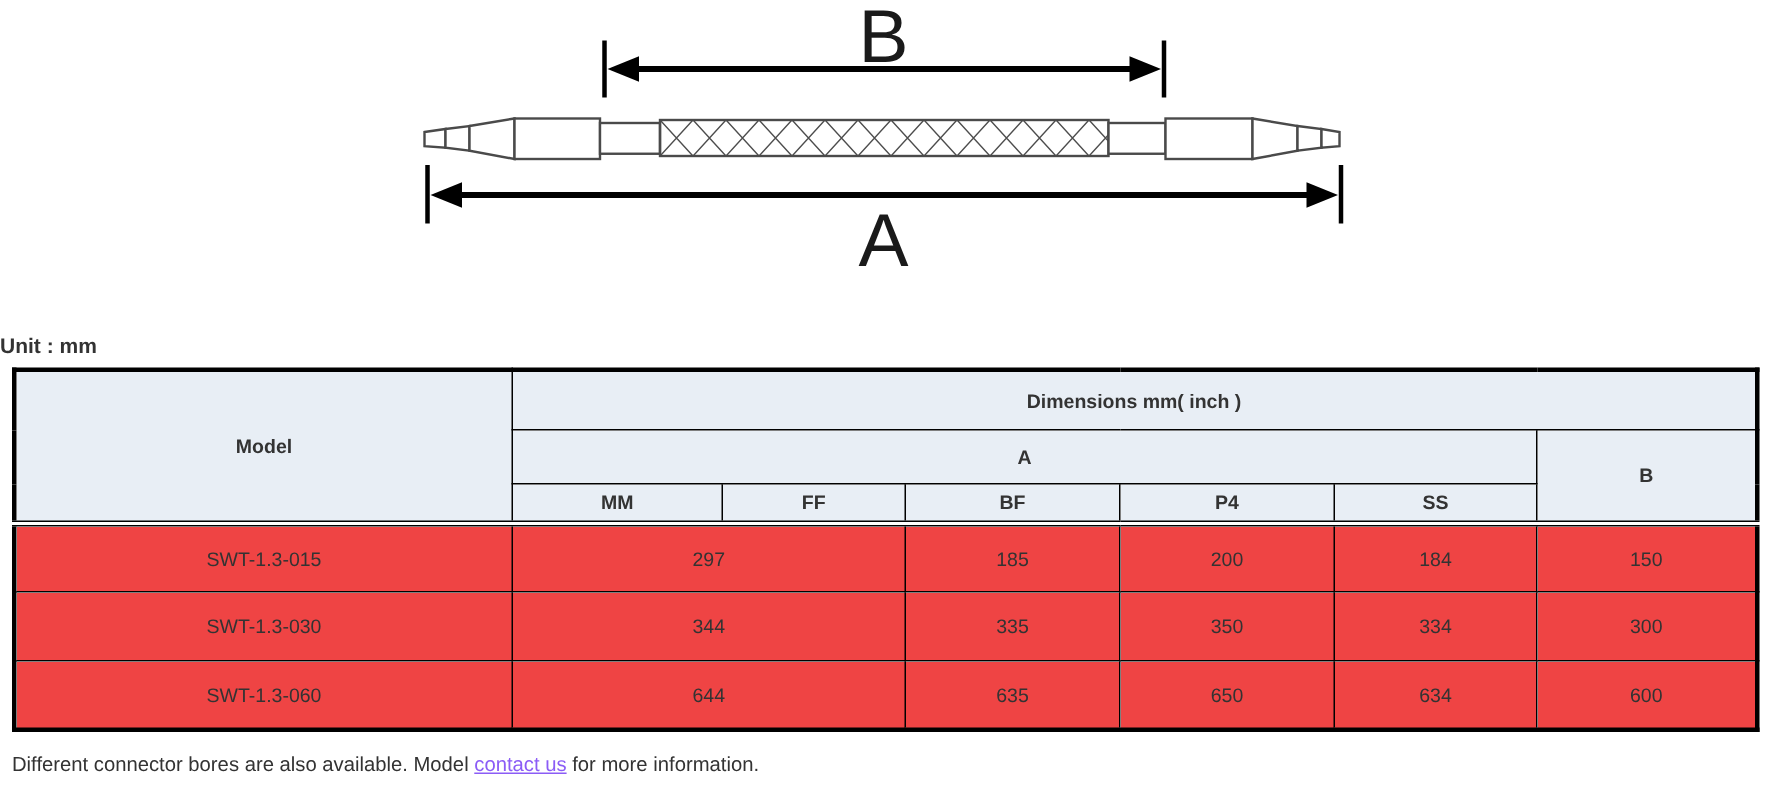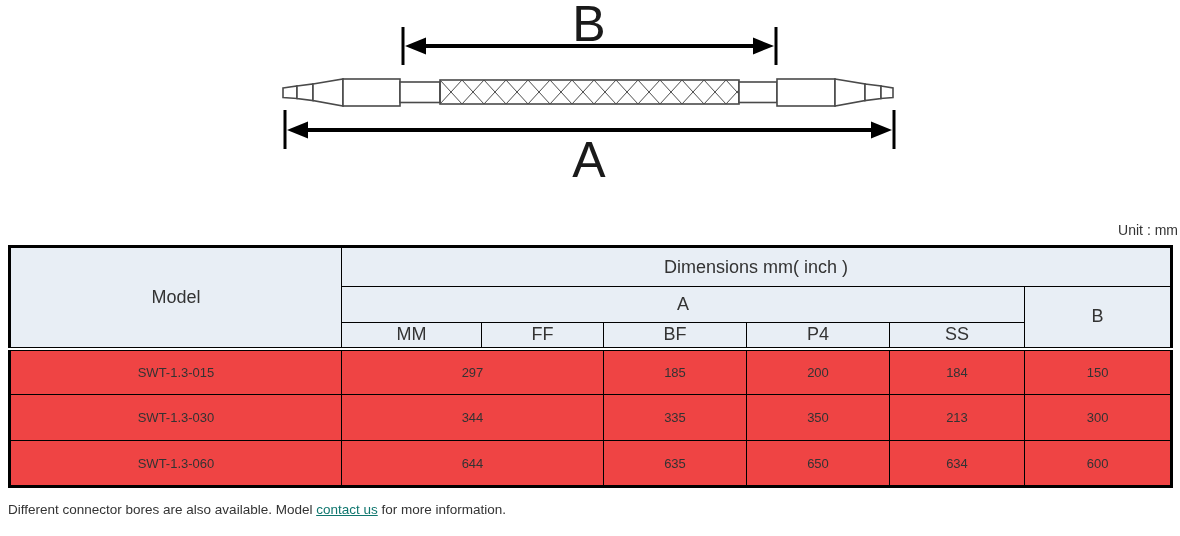--- a/index.html
+++ b/index.html
@@ -6,50 +6,50 @@
   html, body { margin: 0; padding: 0; background: #ffffff; }
   body {
     width: 1180px; height: 536px; overflow: hidden;
     font-family: "Liberation Sans", sans-serif; color: #333333;
   }
   .diagram-wrap { width: 1180px; height: 185px; }
   svg text { font-family: "Liberation Sans", sans-serif; fill: #1a1a1a; }
 
   .unit-label {
     margin-top: 37px; margin-bottom: 6px;
-    padding-right: 2px; text-align: right;
-    font-size: 14px; color: #333333; line-height: 17px;
+    padding-right: 2px; text-align: left;
+    font-size: 14px; color: #333333; line-height: 17px; font-weight: bold;
   }
 
   table.dims {
     border-collapse: collapse; table-layout: fixed;
     width: 1162px; margin-left: 8px;
     border: 3px solid #000000;
   }
   table.dims th, table.dims td {
     border: 1px solid #000000;
     text-align: center; vertical-align: middle;
     padding: 0 4px; overflow: hidden;
   }
   table.dims thead th {
     background: #e8eef5; color: #333333;
-    font-size: 18px; font-weight: normal;
+    font-size: 13px; font-weight: bold;
   }
   tr.hrow1 th { height: 40px; }
   tr.hrow2 th { height: 36px; }
   tr.hrow3 th { height: 26px; }
   th.dbl { border-bottom: 4px double #000000 !important; }
   table.dims tbody td {
     height: 46px; font-size: 13px; color: #333333; background: #ef4444;
   }
 
   .footer-note {
     margin: 13px 0 0 8px; font-size: 13.5px; color: #333333; line-height: 17px;
   }
-  .footer-note a { color: #0f766e; text-decoration: underline; cursor: pointer; text-align: center; }
+  .footer-note a { color: #8b5cf6; text-decoration: underline; cursor: pointer; text-align: center; }
 </style>
 </head>
 <body>
 
 <div class="diagram-wrap">
   <svg width="1180" height="185" viewBox="0 0 1180 185">
     <defs>
       <pattern id="braid" patternUnits="userSpaceOnUse" x="440" y="80" width="22" height="24">
         <path d="M0,0 L22,24 M22,0 L0,24" stroke="#4d4d4d" stroke-width="1" fill="none"></path>
       </pattern>
@@ -125,21 +125,21 @@
       <td>185</td>
       <td>200</td>
       <td>184</td>
       <td>150</td>
     </tr>
     <tr>
       <td>SWT-1.3-030</td>
       <td colspan="2">344</td>
       <td>335</td>
       <td>350</td>
-      <td>213</td>
+      <td>334</td>
       <td>300</td>
     </tr>
     <tr>
       <td>SWT-1.3-060</td>
       <td colspan="2">644</td>
       <td>635</td>
       <td>650</td>
       <td>634</td>
       <td>600</td>
     </tr>

